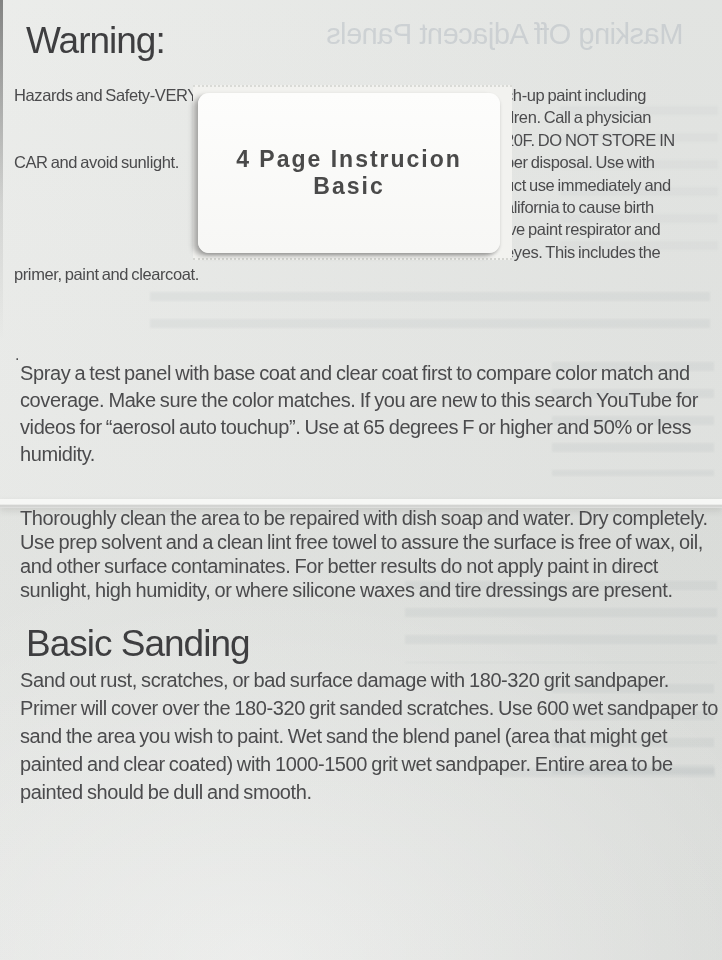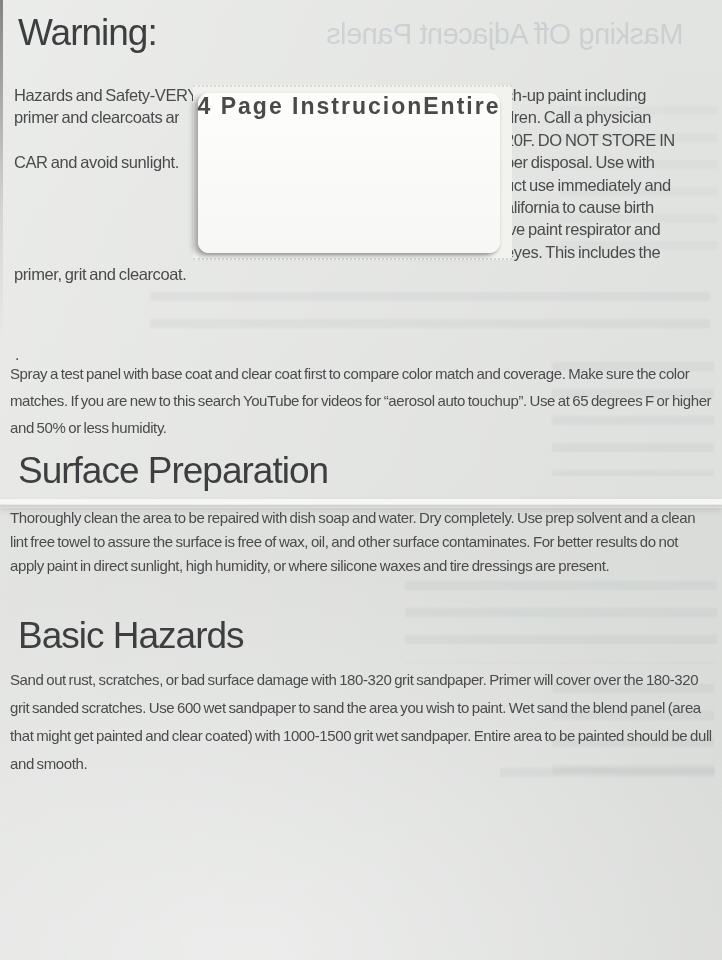--- a/index.html
+++ b/index.html
@@ -29,40 +29,40 @@
   .bleed{position:absolute;filter:blur(1.1px);opacity:0.6;
     background:repeating-linear-gradient(
       rgba(0,0,0,0) 0 6px, rgba(132,144,148,0.16) 6px 15px, rgba(0,0,0,0) 15px 27px);}
   .b1{left:150px;top:286px;width:560px;height:46px;}
   .b2{left:552px;top:356px;width:162px;height:120px;}
   .b3{left:405px;top:575px;width:312px;height:88px;}
   .b4{left:552px;top:678px;width:162px;height:108px;}
   .b5{left:500px;top:762px;width:215px;height:28px;}
   .b6{left:560px;top:100px;width:158px;height:150px;opacity:0.35;}
 
-  .hd{position:absolute;left:14px;margin:4px;font-weight:400;font-size:37px;
+  .hd{position:absolute;left:14px;margin:12px;font-weight:400;font-size:37px;
     letter-spacing:-1px;color:#3e3e40;white-space:nowrap;}
-  .body-par{position:absolute;left:10px;width:702px;font-size:15px;
+  .body-par{position:absolute;left:20px;width:702px;font-size:20px;
     line-height:27px;letter-spacing:-0.4px;word-spacing:-1px;color:#4b4b4d;margin:0;}
 
   
   .warn{position:absolute;left:14px;top:86px;width:700px;font-size:16.5px;
     letter-spacing:-0.4px;word-spacing:-1px;}
   .wline{position:relative;height:22.4px;white-space:nowrap;}
   .wl{display:inline-block;max-width:183px;overflow:hidden;white-space:nowrap;}
   .wr{position:absolute;left:491px;top:0;white-space:nowrap;}
 
   
   .backing{position:absolute;left:193px;top:85px;width:319px;height:171px;
     background:#f2f2ef;
     border-top:2px dotted #d9dad6;border-bottom:2px dotted #d4d5d1;}
   .label{position:absolute;left:5px;top:6px;width:302px;height:160px;
     background:linear-gradient(#fdfdfc,#f7f7f5);border-radius:11px;
     box-shadow:-5px 3px 5px rgba(70,70,70,0.38), 0 2px 3px rgba(90,90,90,0.25);
-    display:flex;flex-direction:row;align-items:flex-start;justify-content:center;
+    display:flex;flex-direction:column;align-items:center;justify-content:center;
     }
   .label .ln{font-weight:700;font-size:23px;letter-spacing:2px;color:#4a4a4a;
     white-space:nowrap;}
 
   .stray{position:absolute;left:15px;top:346px;font-size:16px;color:#4b4b4d;}
 </style>
 </head>
 <body>
 
 <div class="paper">
@@ -80,21 +80,20 @@
   <div class="bleed b6"></div>
 
   <h1 class="hd" style="top:8px">Warning:</h1>
 
   <div class="warn">
     <div class="wline">
       <span class="wl">Hazards and Safety-VERY</span>
       <span class="wr">ch-up paint including</span>
     </div>
     <div class="wline">
-      <span class="wl">primer and clearcoats ar</span>
       <span class="wr">dren. Call a physician</span>
     </div>
     <div class="wline">
       <span class="wr">20F. DO NOT STORE IN</span>
     </div>
     <div class="wline">
       <span class="wl">CAR and avoid sunlight.</span>
       <span class="wr">per disposal. Use with</span>
     </div>
     <div class="wline">
@@ -103,33 +102,32 @@
     <div class="wline">
       <span class="wr">alifornia to cause birth</span>
     </div>
     <div class="wline">
       <span class="wr">ive paint respirator and</span>
     </div>
     <div class="wline">
       <span class="wr">eyes. This includes the</span>
     </div>
     <div class="wline">
-      <span>primer, grit and clearcoat.</span>
+      <span>primer, paint and clearcoat.</span>
     </div>
   </div>
 
   <div class="backing">
     <div class="label">
       <div class="ln">4 Page Instrucion</div>
-      <div class="ln">Entire</div>
+      <div class="ln">Basic</div>
     </div>
   </div>
 
   <div class="stray">.</div>
   <p class="body-par" style="top:360px">Spray a test panel with base coat and clear coat first to compare color match and coverage. Make sure the color matches.  If you are new to this search YouTube for videos for “aerosol auto touchup”.  Use at 65 degrees F or higher and 50% or less humidity.</p>
 
-  <h1 class="hd" style="top:446px">Surface Preparation</h1>
   <p class="body-par" style="top:506px;line-height:24px">Thoroughly clean the area to be repaired with dish soap and water.  Dry completely. Use prep solvent and a clean lint free towel to assure the surface is free of wax, oil, and other surface contaminates. For better results do not apply paint in direct sunlight, high humidity, or where silicone waxes and tire dressings are present.</p>
 
-  <h1 class="hd" style="top:611px">Basic Hazards</h1>
+  <h1 class="hd" style="top:611px">Basic Sanding</h1>
   <p class="body-par" style="top:666px;line-height:28px">Sand out rust, scratches, or bad surface damage with 180-320 grit sandpaper. Primer will cover over the 180-320 grit sanded scratches. Use 600 wet sandpaper to sand the area you wish to paint. Wet sand the blend panel (area that might get painted and clear coated) with 1000-1500 grit wet sandpaper. Entire area to be painted should be dull and smooth.</p>
 
 </div>
 
 </body></html>

